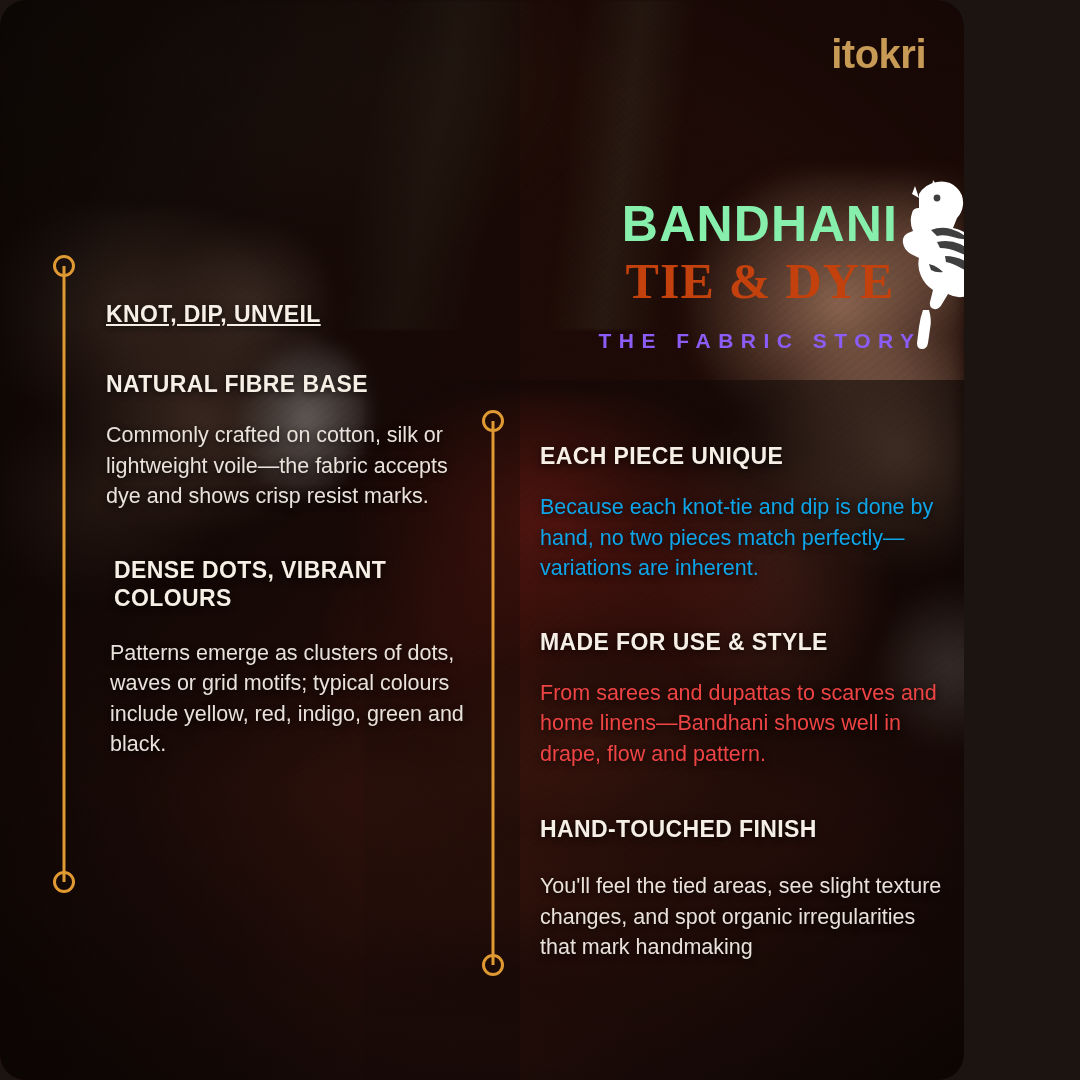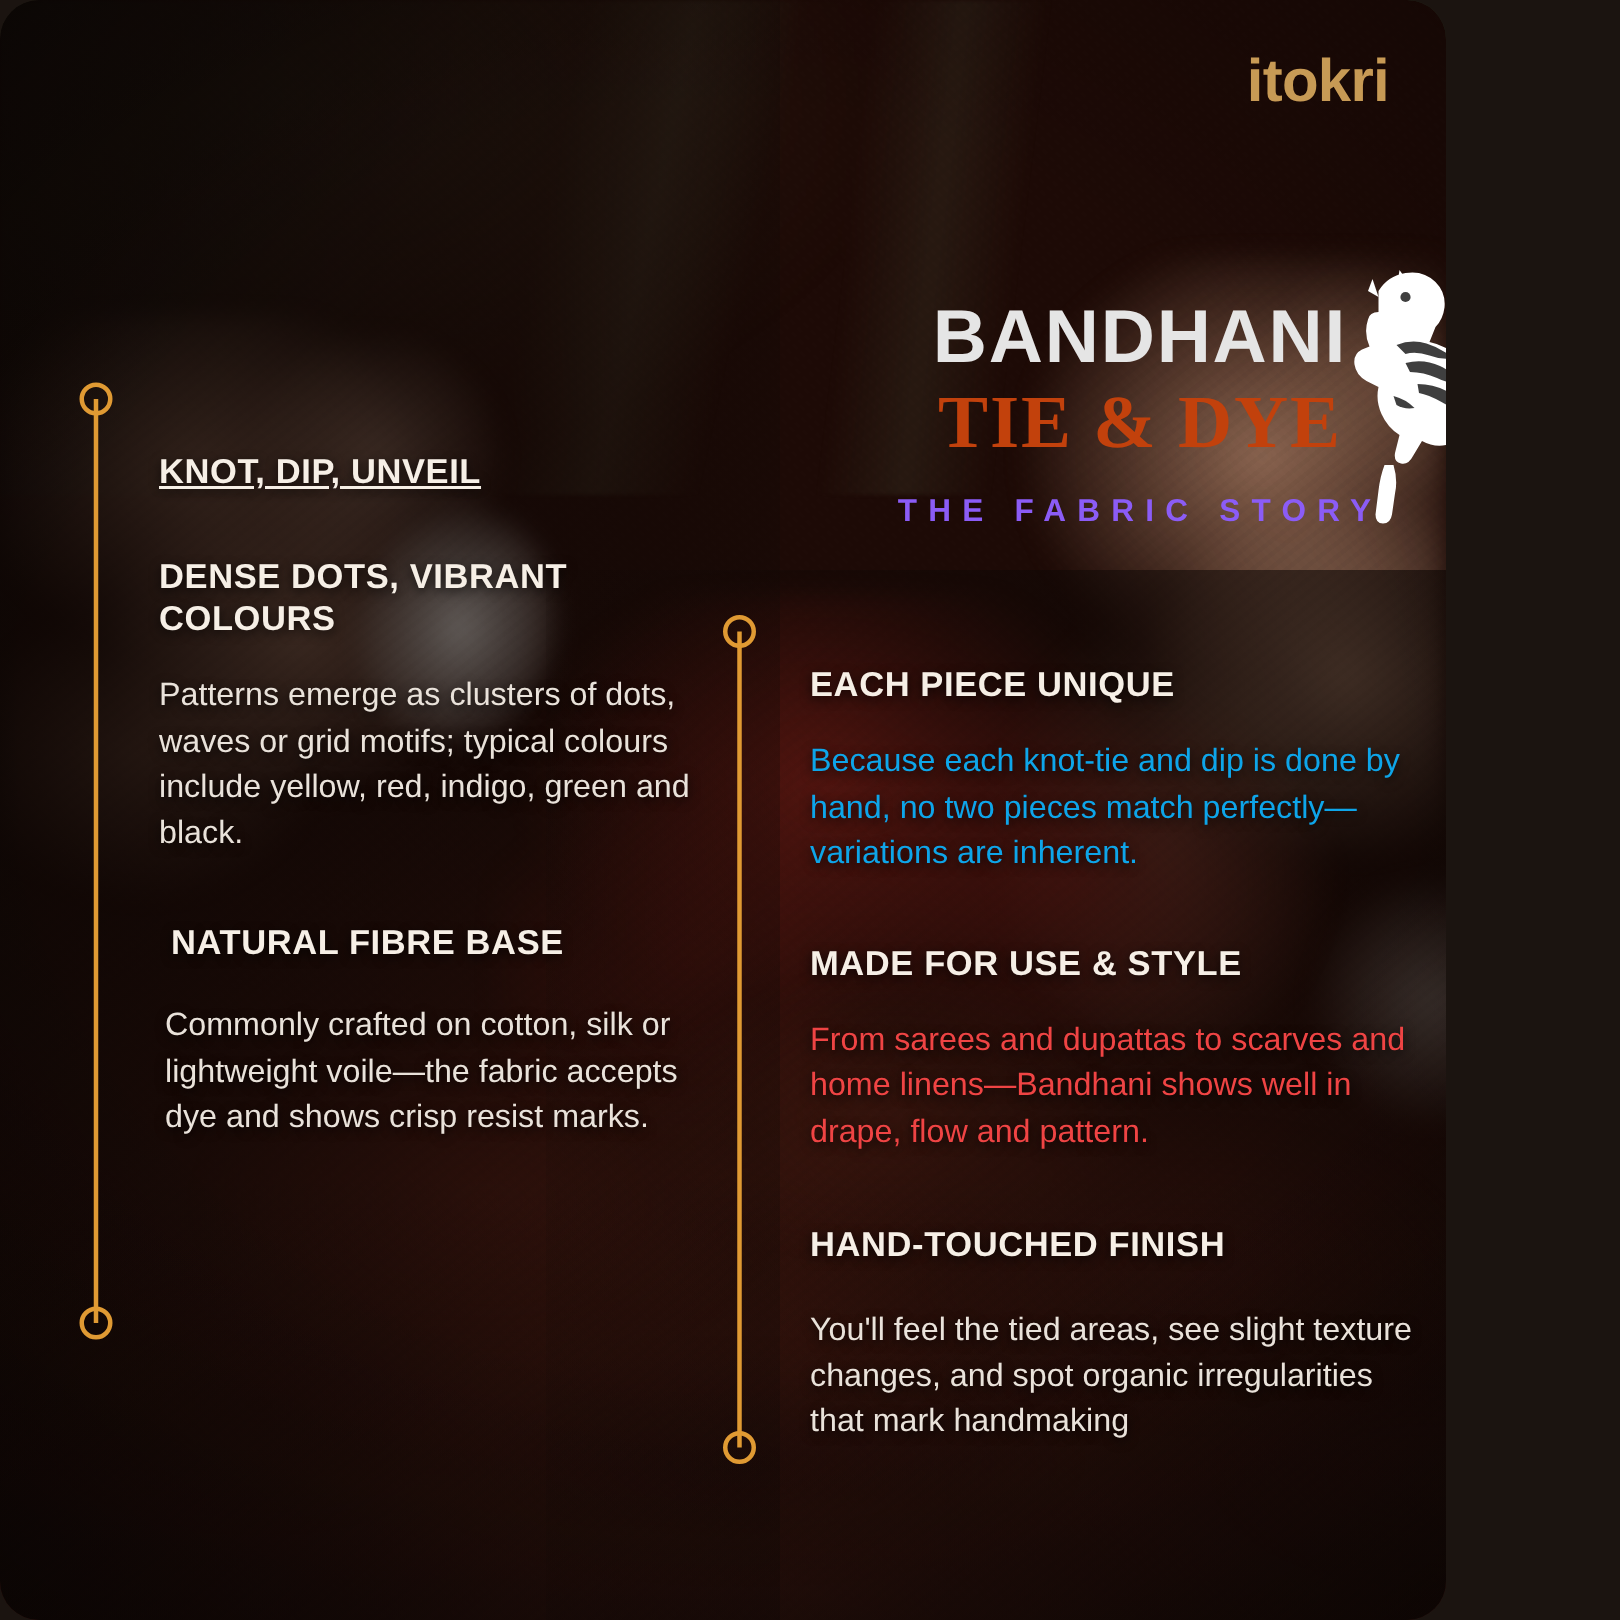--- a/index.html
+++ b/index.html
@@ -224,21 +224,21 @@
   <div class="bg-layer bg-grain"></div>
 
   <div class="scrim-left"></div>
   <div class="scrim-right"></div>
   <div class="scrim-bottom"></div>
   <div class="scrim-vignette"></div>
 
   <div class="logo" style="color: rgb(199, 154, 85);">itokri</div>
 
   <div class="title-block">
-    <div class="title-line" style="color: #e5e5e5;">BANDHANI</div>
+    <div class="title-line" style="color: #86efac;">BANDHANI</div>
     <div class="title-line" style="color: #c2410c; font-family: Liberation Serif, serif;">TIE &amp; DYE</div>
     <div class="subtitle" style="color: #8b5cf6;">THE FABRIC STORY</div>
   </div>
 
   <svg class="goat" viewBox="0 0 140 185">
     <g fill="#FFFFFF">
       <path d="M34 22 q6-10 18-12 q12-2 20 6 q7 7 6 17 q-1 8-6 13 l-4 10 q10 2 18 9 q11 9 14 22 q3 12-2 23 q-5 11-16 14 q-10 3-19-2 l-6 10 q-3 6-8 5 q-5-1-4-7 l3-12 q-8-5-12-14 q-4-9-2-18 l-8-4 q-7-4-8-11 q-1-7 5-10 l5-2 q-4-9-1-18 q1-5 7-5z"></path>
       <path d="M86 104 q10 4 16 13 q6 9 6 20 l2 18 q1 7-3 11 q-4 4-8 1 q-4-3-3-9 l1-16 q-1-10-6-17 q-5-7-12-10z"></path>
       <path d="M44 138 q3 10 1 19 l-2 14 q-1 6-6 6 q-5 0-5-6 l2-16 q1-9 4-17z"></path>
       <path d="M30 14 l4 12 l-7-4z"></path>
@@ -265,27 +265,27 @@
     <span class="node top" style="border-color: rgb(224, 154, 51);"></span>
     <span class="stem" style="background: rgb(224, 154, 51);"></span>
     <span class="node bottom" style="border-color: rgb(224, 154, 51);"></span>
   </div>
 
   <div class="col" id="col-left">
     <div class="entry">
       <div class="entry-title" style="color: rgb(246, 239, 230); text-decoration: underline;">KNOT, DIP, UNVEIL</div>
     </div>
     <div class="entry">
+      <div class="entry-title" style="color: rgb(246, 239, 230);">NATURAL FIBRE BASE</div>
+      <div class="entry-body" style="color: rgb(233, 226, 218);">Commonly crafted on cotton, silk or lightweight voile—the fabric accepts dye and shows crisp resist marks.</div>
+    </div>
+    <div class="entry">
       <div class="entry-title" style="color: rgb(246, 239, 230);">DENSE DOTS, VIBRANT COLOURS</div>
       <div class="entry-body" style="color: rgb(233, 226, 218);">Patterns emerge as clusters of dots, waves or grid motifs; typical colours include yellow, red, indigo, green and black.</div>
     </div>
-    <div class="entry">
-      <div class="entry-title" style="color: rgb(246, 239, 230);">NATURAL FIBRE BASE</div>
-      <div class="entry-body" style="color: rgb(233, 226, 218);">Commonly crafted on cotton, silk or lightweight voile—the fabric accepts dye and shows crisp resist marks.</div>
-    </div>
   </div>
 
   <div class="col" id="col-right">
     <div class="entry">
       <div class="entry-title" style="color: rgb(246, 239, 230);">EACH PIECE UNIQUE</div>
       <div class="entry-body" style="color: #0ea5e9;">Because each knot-tie and dip is done by hand, no two pieces match perfectly—variations are inherent.</div>
     </div>
     <div class="entry">
       <div class="entry-title" style="color: rgb(246, 239, 230);">MADE FOR USE &amp; STYLE</div>
       <div class="entry-body" style="color: #ef4444;">From sarees and dupattas to scarves and home linens—Bandhani shows well in drape, flow and pattern.</div>

